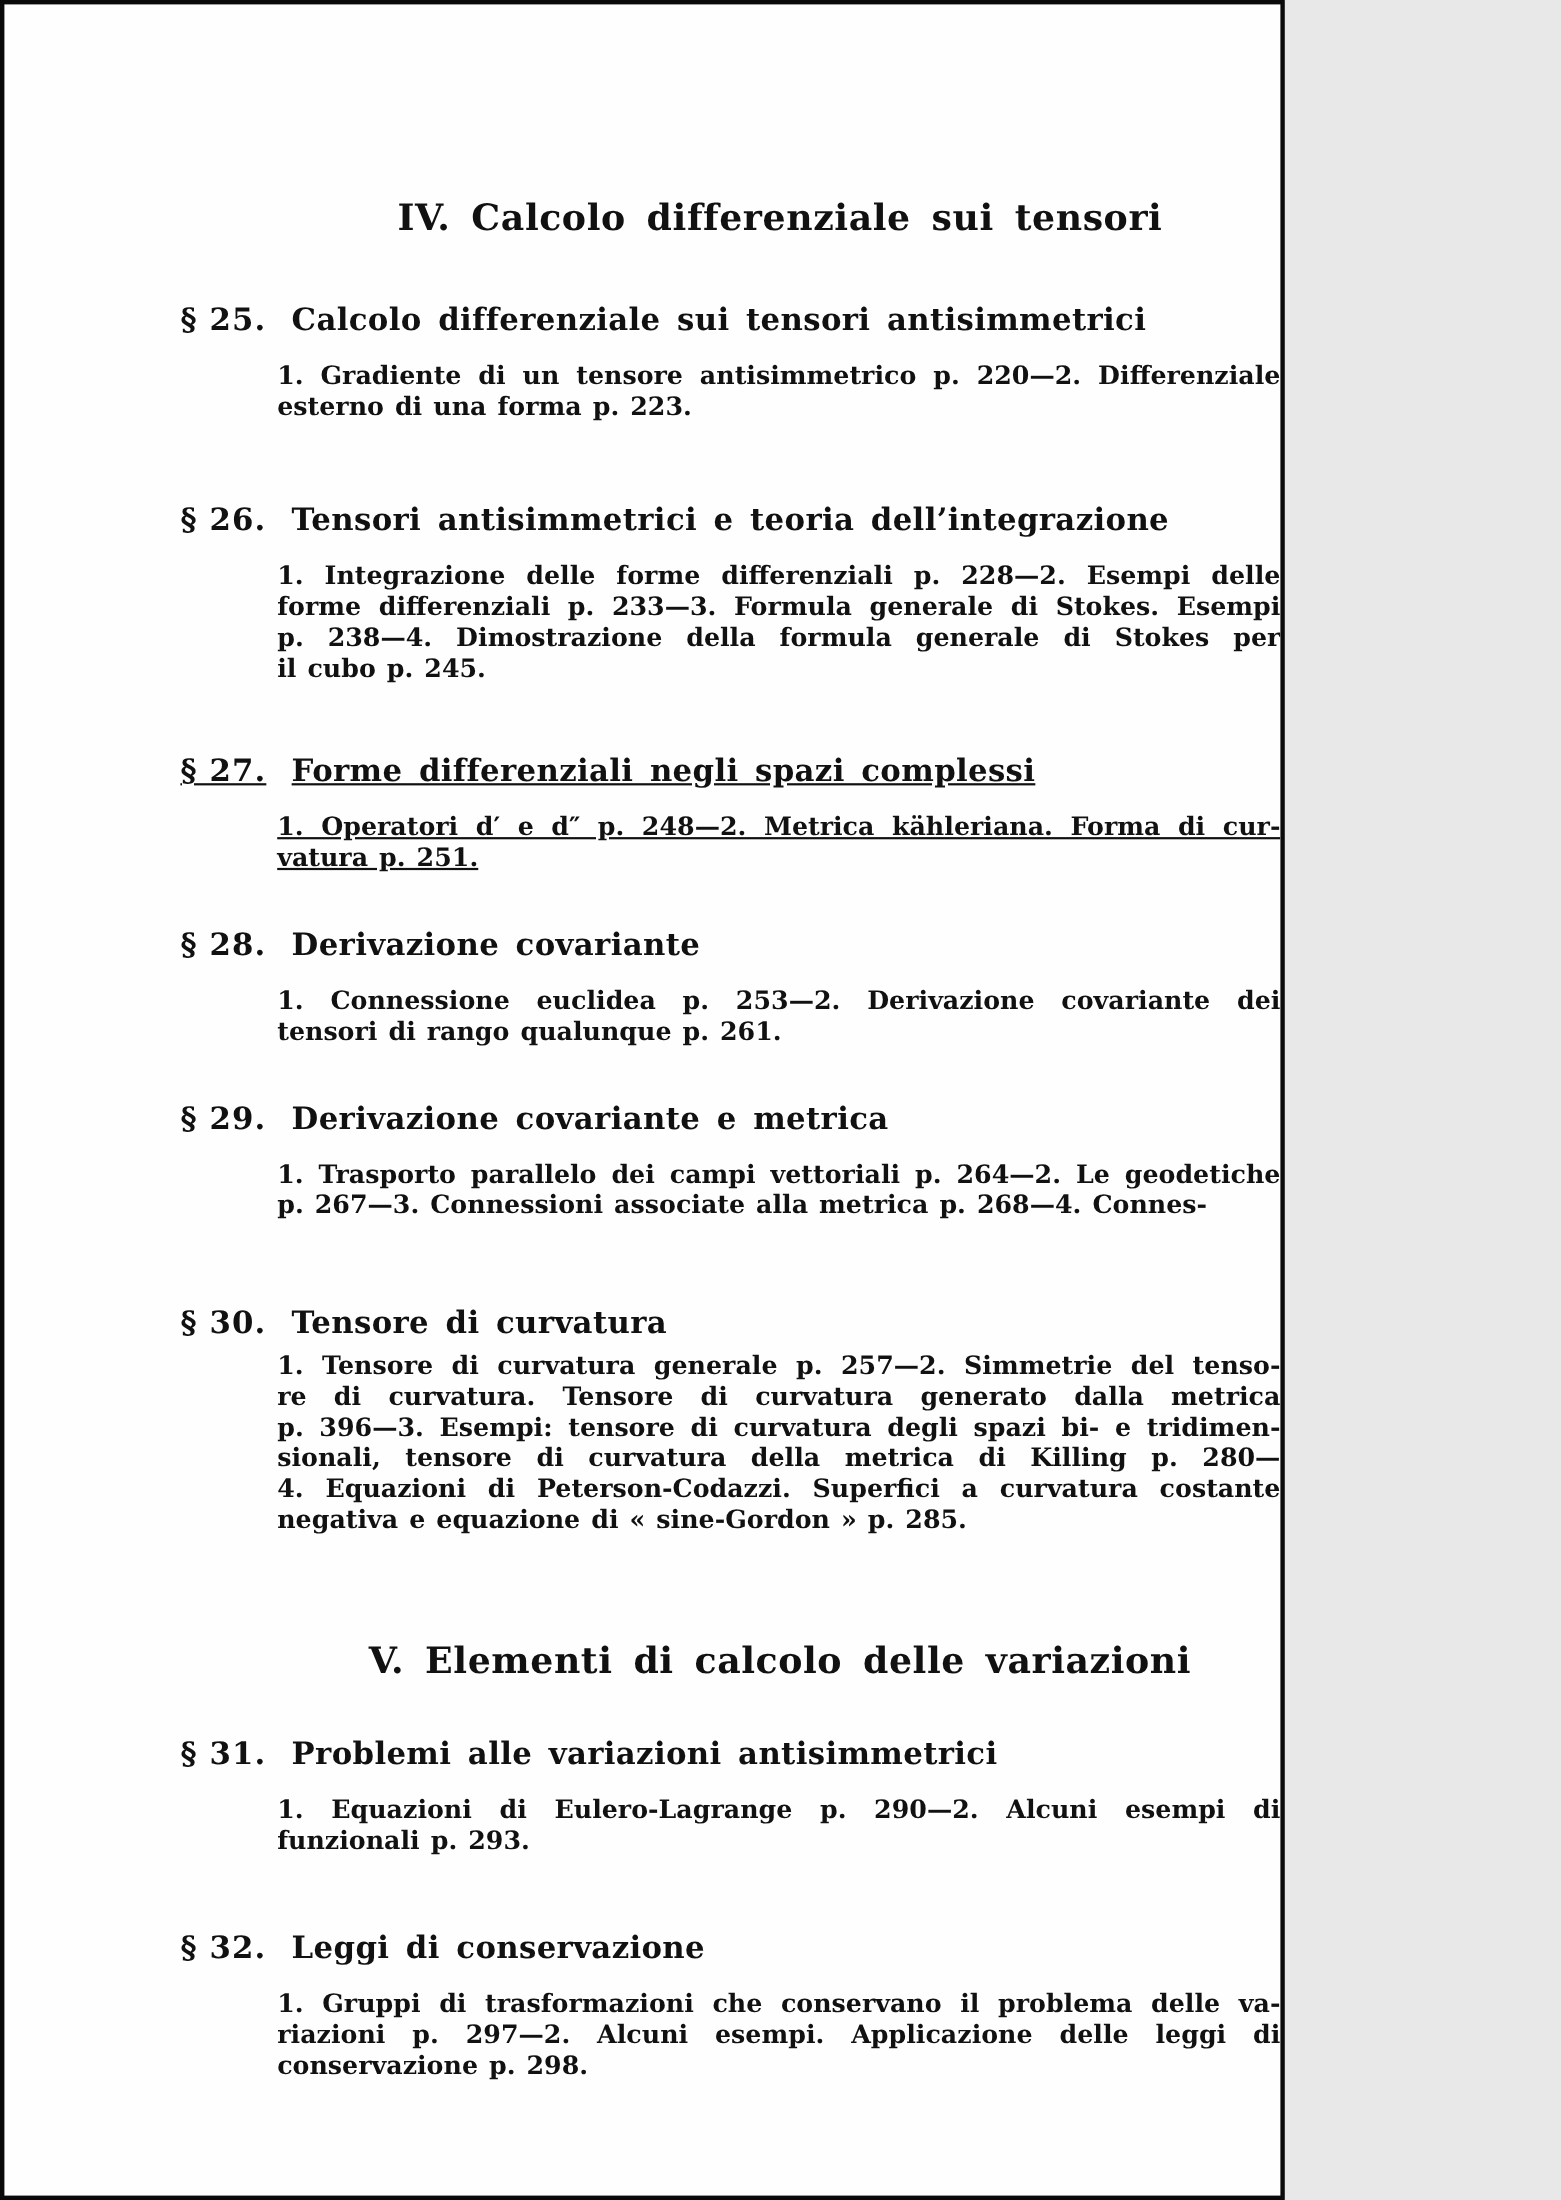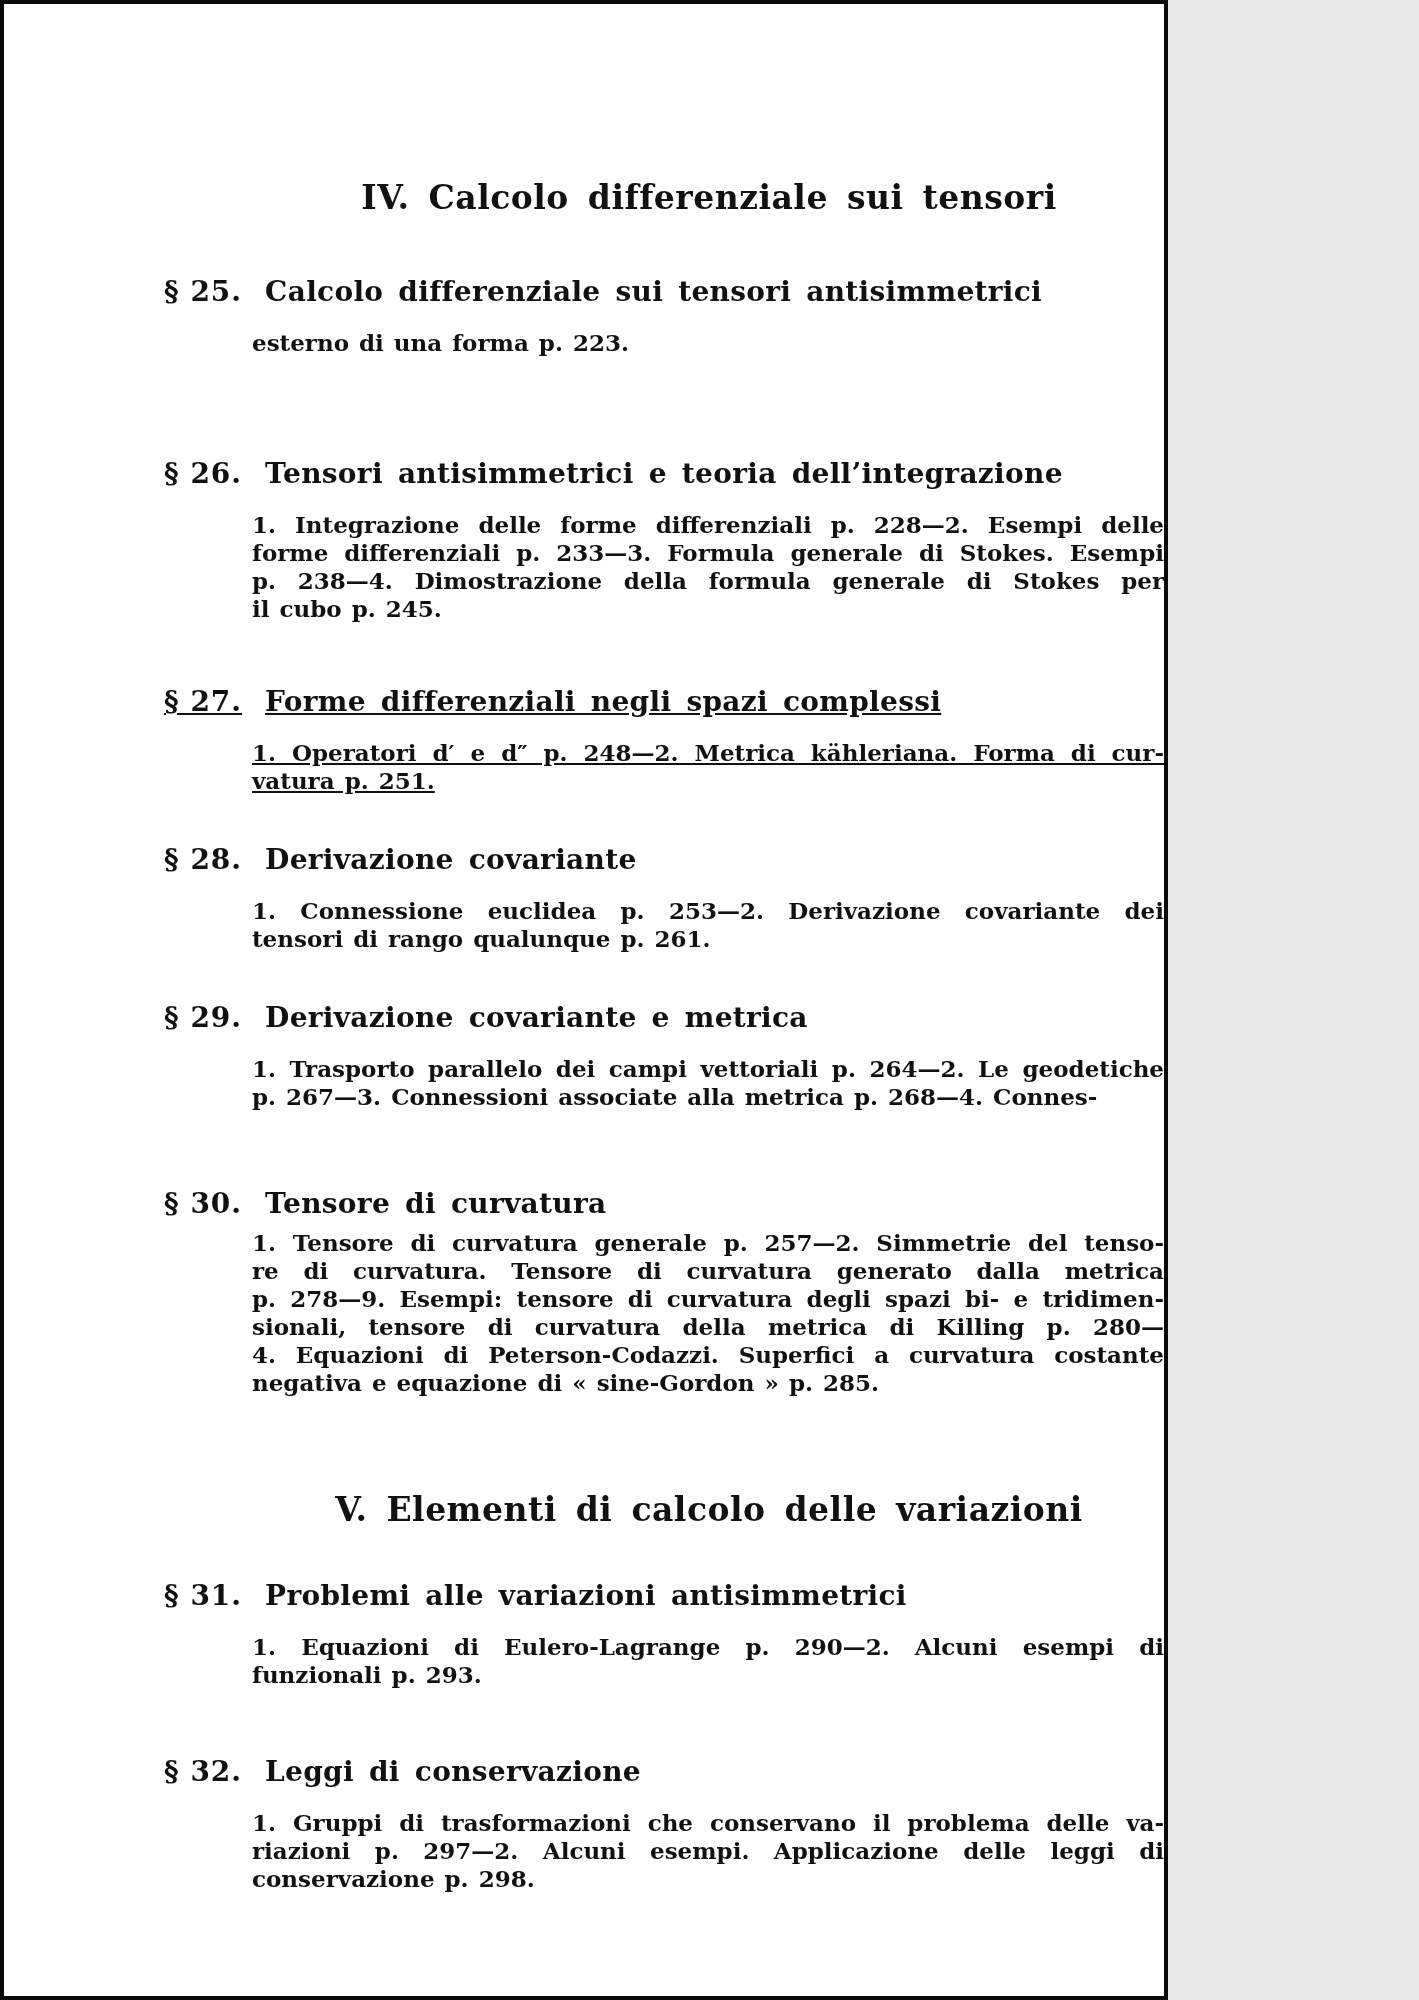--- a/index.html
+++ b/index.html
@@ -116,20 +116,21 @@
   <section class="chapter" id="ch0">
     <h2 class="chapter-title">IV. Calcolo differenziale sui tensori</h2>
 
   <div class="sec" data-i="0">
     <div class="sec-head">
       <span class="sec-num">§ 25.</span>
       <span class="sec-title">Calcolo differenziale sui tensori antisimmetrici</span>
       <span class="sec-page">220</span>
     </div>
     <div class="sec-sub">
+            <div class="sub-line">1. Gradiente di un tensore antisimmetrico p. 220—2. Differenziale</div>
             <div class="sub-line">esterno di una forma p. 223.</div>
           </div>
   </div>
 
   <div class="sec" data-i="1">
     <div class="sec-head">
       <span class="sec-num">§ 26.</span>
       <span class="sec-title">Tensori antisimmetrici e teoria dell’integrazione</span>
       <span class="sec-page">228</span>
     </div>
@@ -179,21 +180,21 @@
 
   <div class="sec" data-i="5">
     <div class="sec-head">
       <span class="sec-num">§ 30.</span>
       <span class="sec-title">Tensore di curvatura</span>
       <span class="sec-page">275</span>
     </div>
     <div class="sec-sub">
             <div class="sub-line">1. Tensore di curvatura generale p. 257—2. Simmetrie del tenso-</div>
             <div class="sub-line">re di curvatura. Tensore di curvatura generato dalla metrica</div>
-            <div class="sub-line">p. 278—9. Esempi: tensore di curvatura degli spazi bi- e tridimen-</div>
+            <div class="sub-line">p. 396—3. Esempi: tensore di curvatura degli spazi bi- e tridimen-</div>
             <div class="sub-line">sionali, tensore di curvatura della metrica di Killing p. 280—</div>
             <div class="sub-line">4. Equazioni di Peterson-Codazzi. Superfici a curvatura costante</div>
             <div class="sub-line">negativa e equazione di « sine-Gordon » p. 285.</div>
           </div>
   </div>
 </section>
 
   <section class="chapter" id="ch1">
     <h2 class="chapter-title">V. Elementi di calcolo delle variazioni</h2>
 

